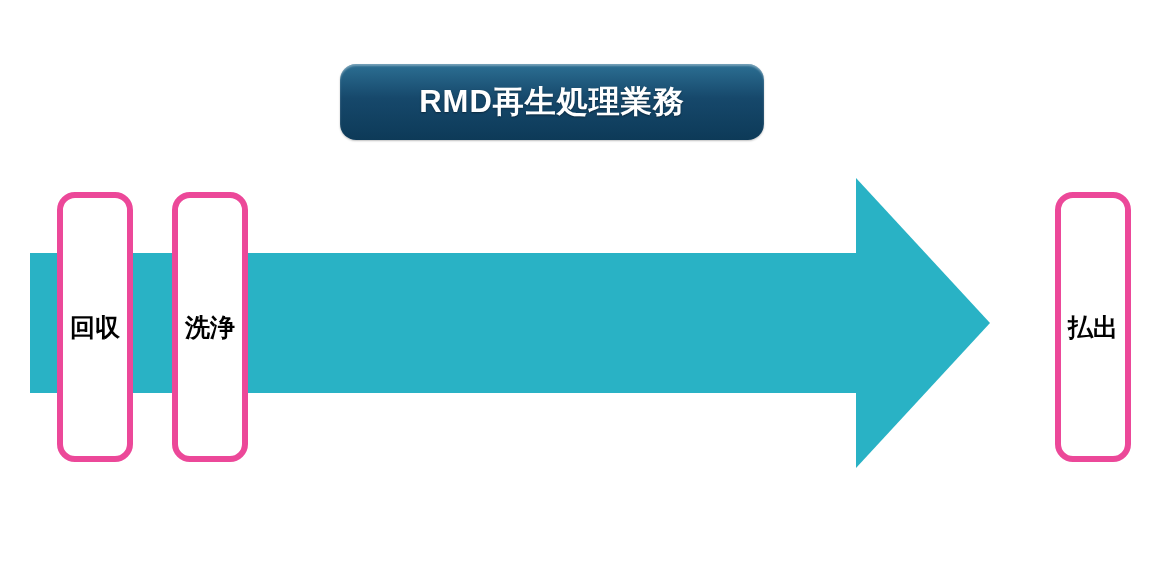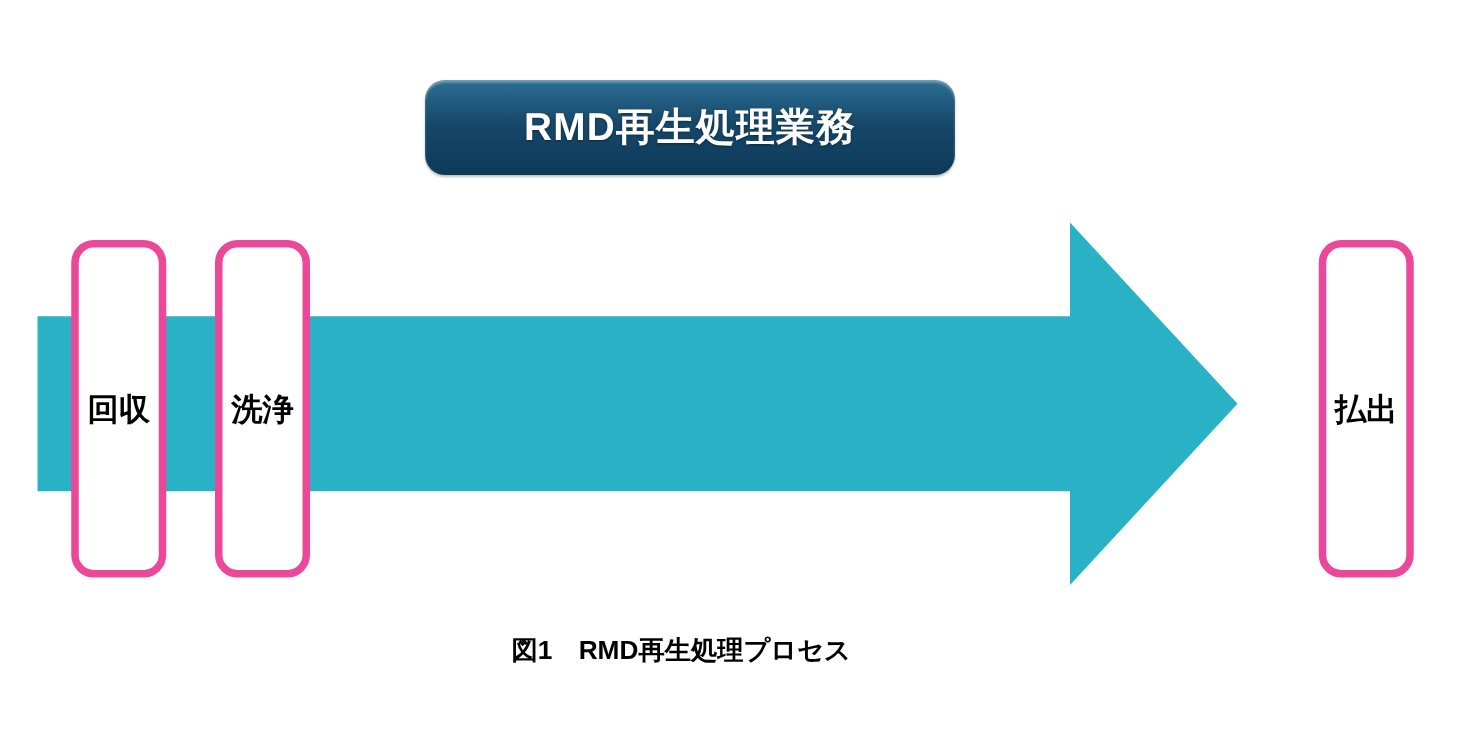--- a/index.html
+++ b/index.html
@@ -118,15 +118,14 @@
     </div>
     <div class="step-box">
       <span class="step-label">洗浄</span>
     </div>
   </div>
 
   <div class="step-box final-box">
     <span class="step-label">払出</span>
   </div>
 
-  <div class="caption">図1　RMD再生処理プロセス</div>
 
 </div>
 
 </body></html>

